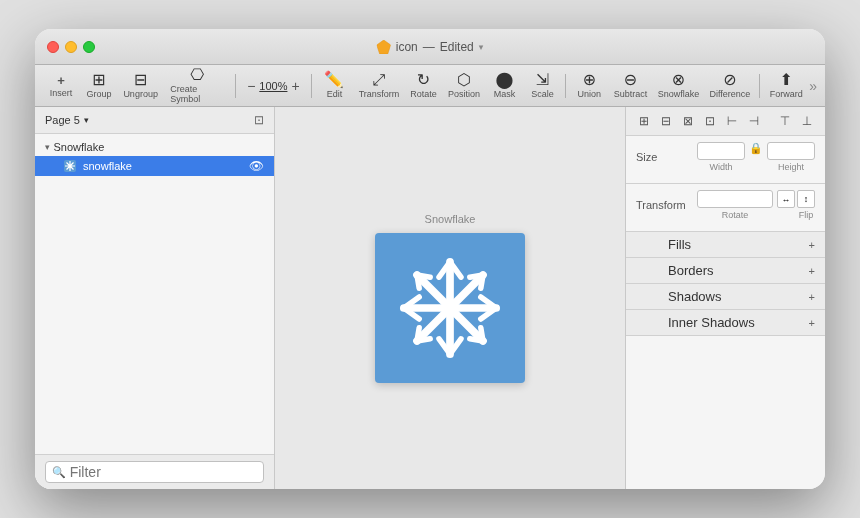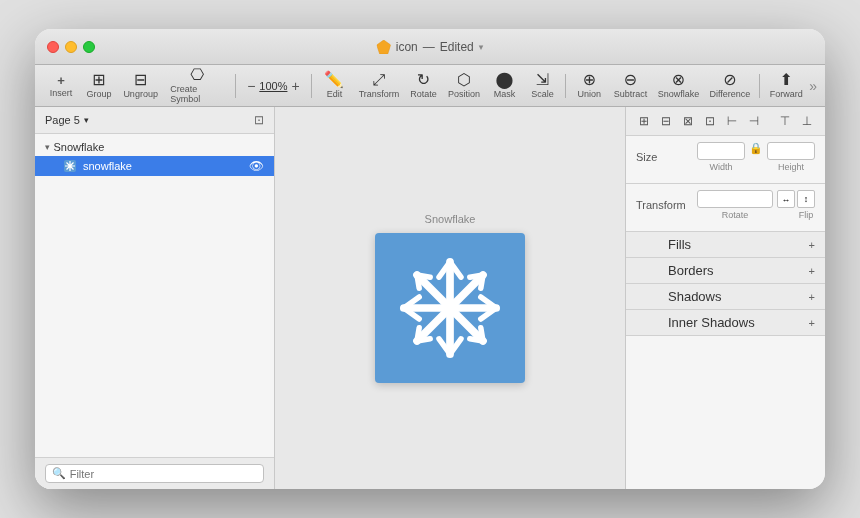--- a/index.html
+++ b/index.html
@@ -206,21 +206,21 @@
       background: white;
       border: 1px solid #c0c0c0;
       border-radius: 4px;
       padding: 2px 6px;
       gap: 4px;
     }
     .filter-input {
       border: none;
       outline: none;
       background: transparent;
-      font-size: 11px;
+      font-size: 14px;
       color: #333;
       width: 100%;
     }
     
     .canvas-area {
       flex: 1;
       background: #e8e8e8;
       display: flex;
       align-items: center;
       justify-content: center;

